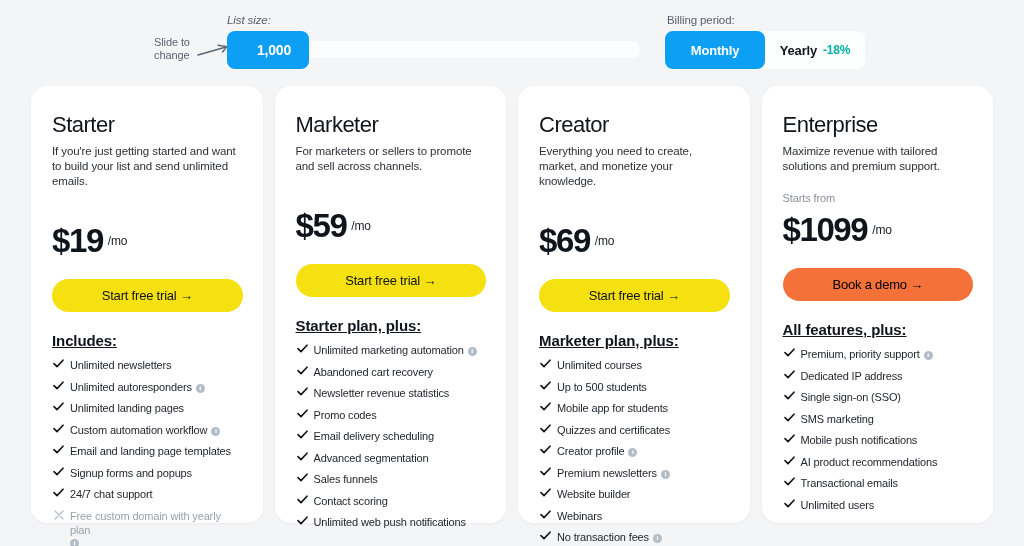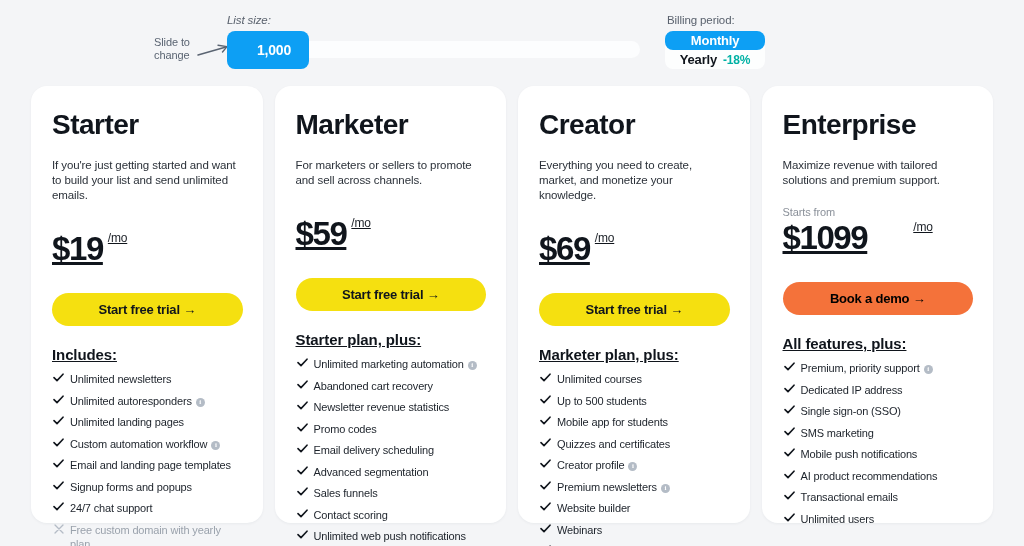--- a/index.html
+++ b/index.html
@@ -102,21 +102,20 @@
   .billing-toggle {
     position: absolute;
     left: 665px;
     top: 31px;
     height: 38px;
     background: #fdfefe;
     border-radius: 8px;
     display: flex;
     align-items: center;
     padding: 0;
-    flex-direction: column;
   }
 
   .billing-opt {
     height: 38px;
     display: flex;
     align-items: center;
     justify-content: center;
     font-size: 13px;
     font-weight: bold;
     letter-spacing: -0.2px;
@@ -147,44 +146,43 @@
     background: #ffffff;
     border-radius: 16px;
     padding: 26px 20px 20px 21px;
     box-shadow: 0 1px 3px rgba(20,30,50,0.05);
     position: relative;
   }
 
   .card.enterprise { width: 233px; }
 
   .plan-name {
-    font-size: 28px;
-    font-weight: bold;
+    font-size: 22px;
+    font-weight: normal;
     letter-spacing: -0.5px;
     line-height: 26px;
-    margin-bottom: 20px;
+    margin-bottom: 6px;
   }
 
   .plan-desc {
     font-size: 11.5px;
     line-height: 15px;
     color: #2b3139;
     letter-spacing: -0.1px;
     min-height: 30px;
   }
 
   .price-block {
     margin-top: 28px;
     height: 48px;
     display: flex;
-    align-items: flex-start;
-    text-decoration: underline;
-  }
-
-  .price-block.has-prefix { margin-top: 16px; gap: 41px; }
+    align-items: center;
+  }
+
+  .price-block.has-prefix { margin-top: 16px; }
 
   .starts-from {
     font-size: 11px;
     color: #8a9099;
     letter-spacing: -0.1px;
     margin-bottom: 2px;
   }
 
   .price-amount {
     font-size: 33px;
@@ -200,21 +198,21 @@
     letter-spacing: -0.2px;
   }
 
   .cta {
     display: block;
     width: 100%;
     height: 33px;
     border: none;
     border-radius: 18px;
     font-size: 13px;
-    font-weight: bold;
+    font-weight: normal;
     letter-spacing: -0.2px;
     cursor: pointer;
     margin-top: 14px;
     font-family: "Liberation Sans", sans-serif;
   }
 
   .cta.yellow { background: #f5e010; color: #10151c; }
   .cta.orange { background: #f4723a; color: #000000; }
 
   .feat-heading {

